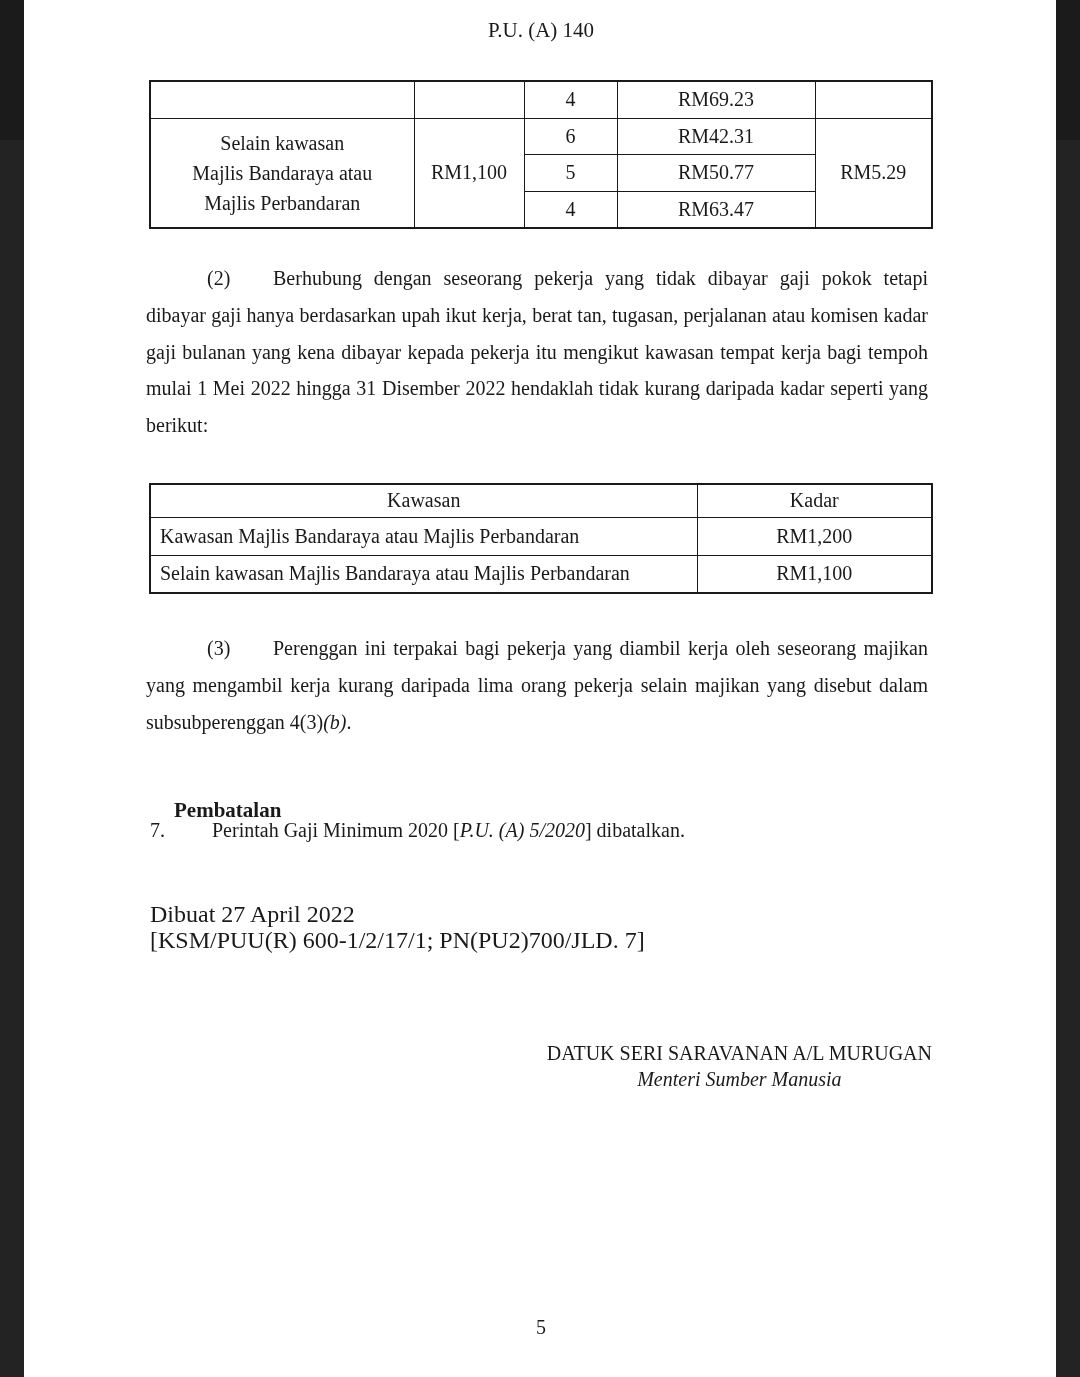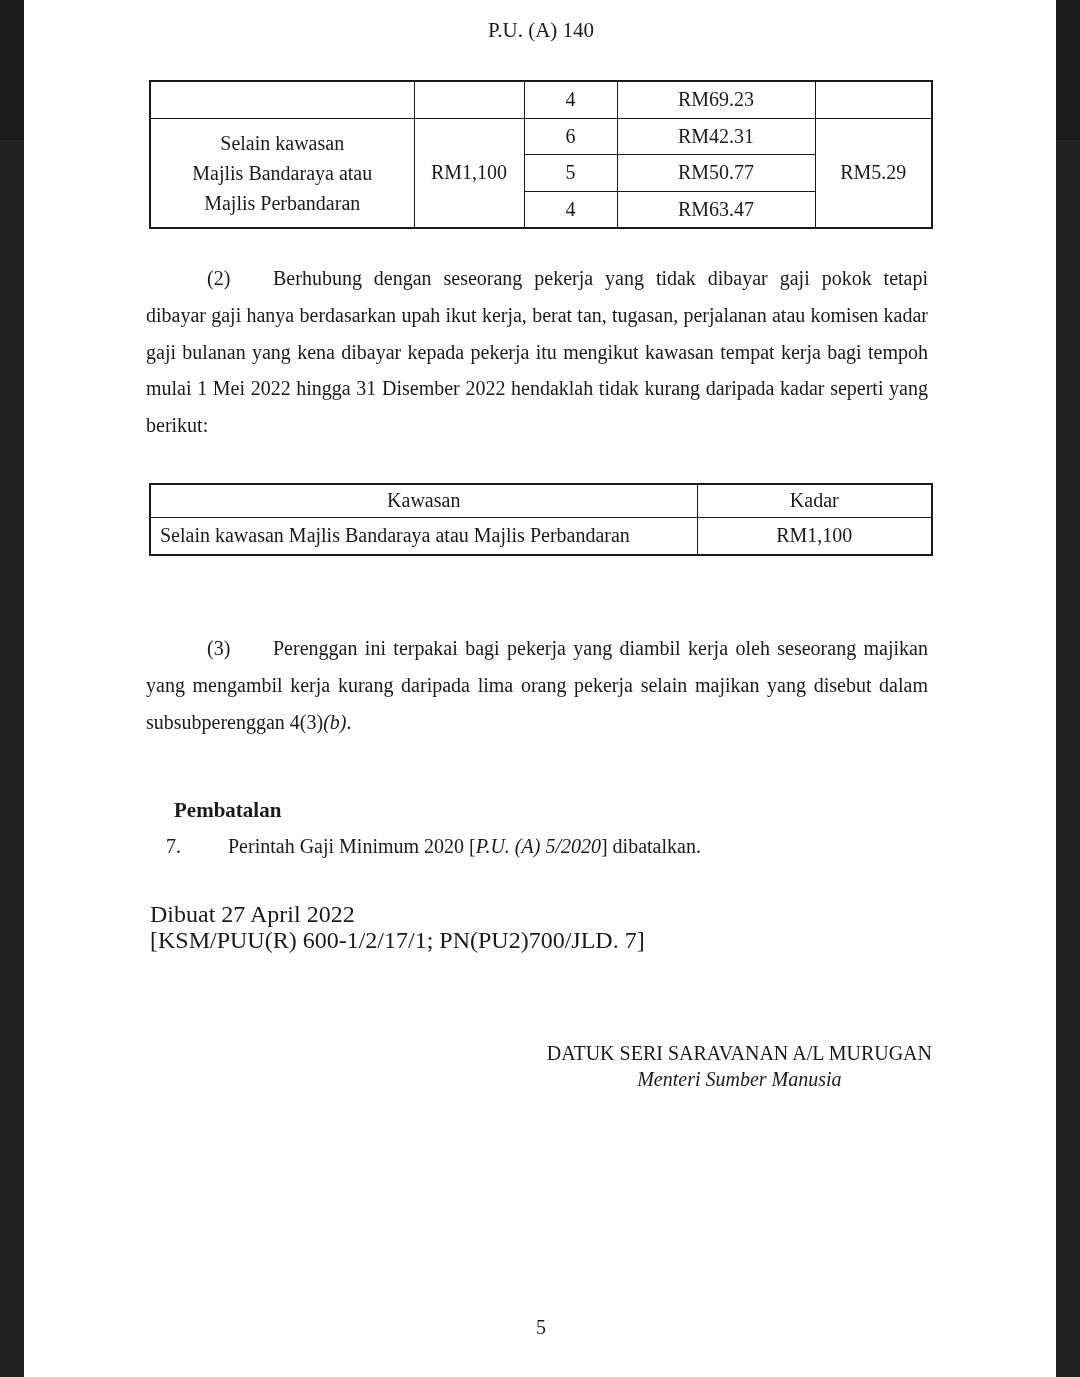--- a/index.html
+++ b/index.html
@@ -50,21 +50,21 @@
   .pnum { display: inline-block; width: 66px; text-indent: 0; }
   .it { font-style: italic; }
 
   .heading-bold {
     top: 781px; left: 158px; width: 782px;
     font-size: 21px; font-weight: bold; line-height: 26px;
     margin: 16px;
   }
   .item-7 {
     top: 817px; left: 150px; width: 782px;
-    font-size: 20px; line-height: 26px; margin: 16px;
+    font-size: 20px; line-height: 26px; margin: 0;
   }
   .inum { display: inline-block; width: 62px; }
 
   .made-block {
     top: 901px; left: 150px; width: 782px;
     font-size: 24px; line-height: 26px;
   }
 
   .signature {
     top: 1040px; right: 148px;
@@ -137,20 +137,24 @@
   <colgroup>
     <col style="width:547px">
       <col style="width:235px">
   </colgroup>
   <tbody>
       <tr style="height:33px">
     <td>Kawasan</td>
     <td>Kadar</td>
   </tr>
   <tr style="height:38px">
+    <td class="area-left">Kawasan Majlis Bandaraya atau Majlis Perbandaran</td>
+    <td>RM1,200</td>
+  </tr>
+  <tr style="height:38px">
     <td class="area-left">Selain kawasan Majlis Bandaraya atau Majlis Perbandaran</td>
     <td>RM1,100</td>
   </tr>
 </tbody>
   </table>
 
 <p class="abs body-para para-3"><span class="pnum">(3)</span><span>Perenggan ini terpakai bagi pekerja yang diambil kerja oleh seseorang majikan yang mengambil kerja kurang daripada lima orang pekerja selain majikan yang disebut dalam subsubperenggan 4(3)</span><span class="it">(b)</span><span>.</span></p>
 
 <p class="abs heading-bold">Pembatalan</p>
 <p class="abs item-7"><span class="inum">7.</span><span>Perintah Gaji Minimum 2020 [</span><span class="it">P.U. (A) 5/2020</span><span>] dibatalkan.</span></p>

